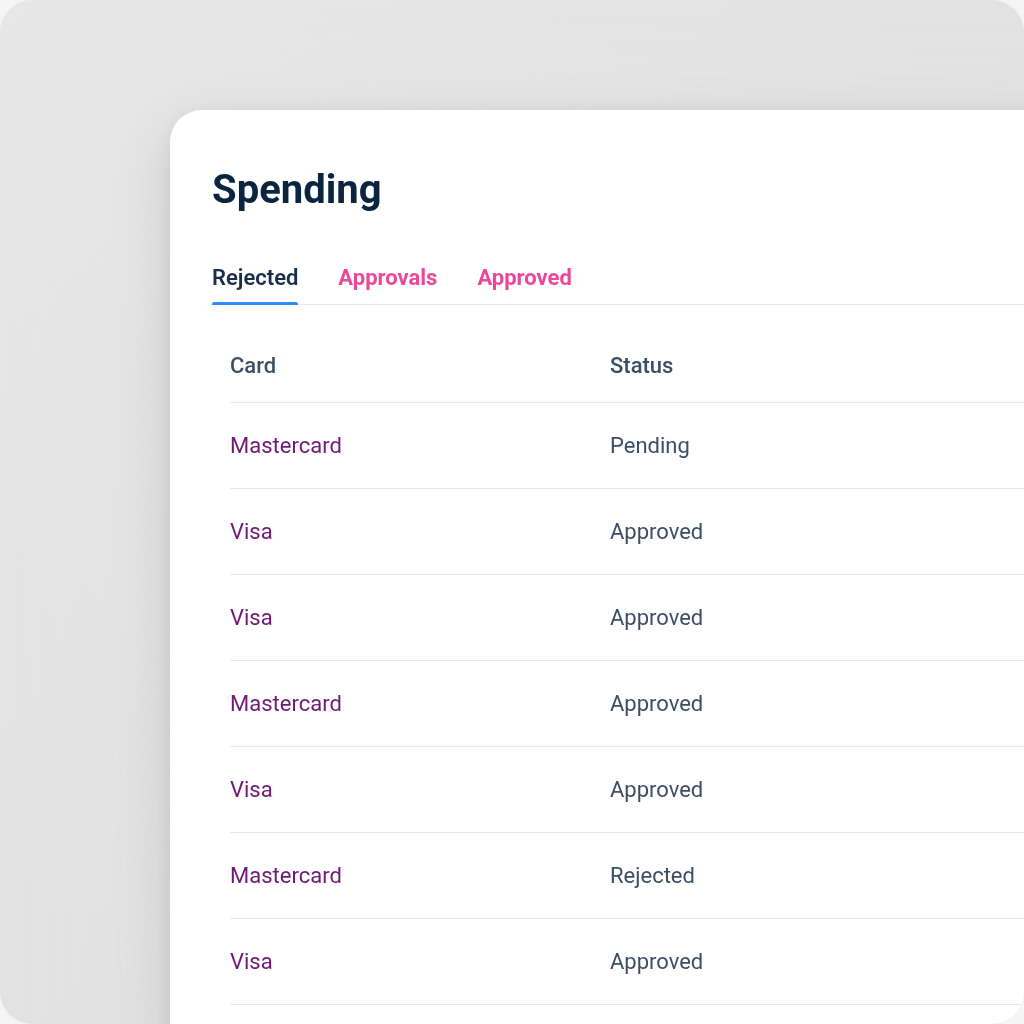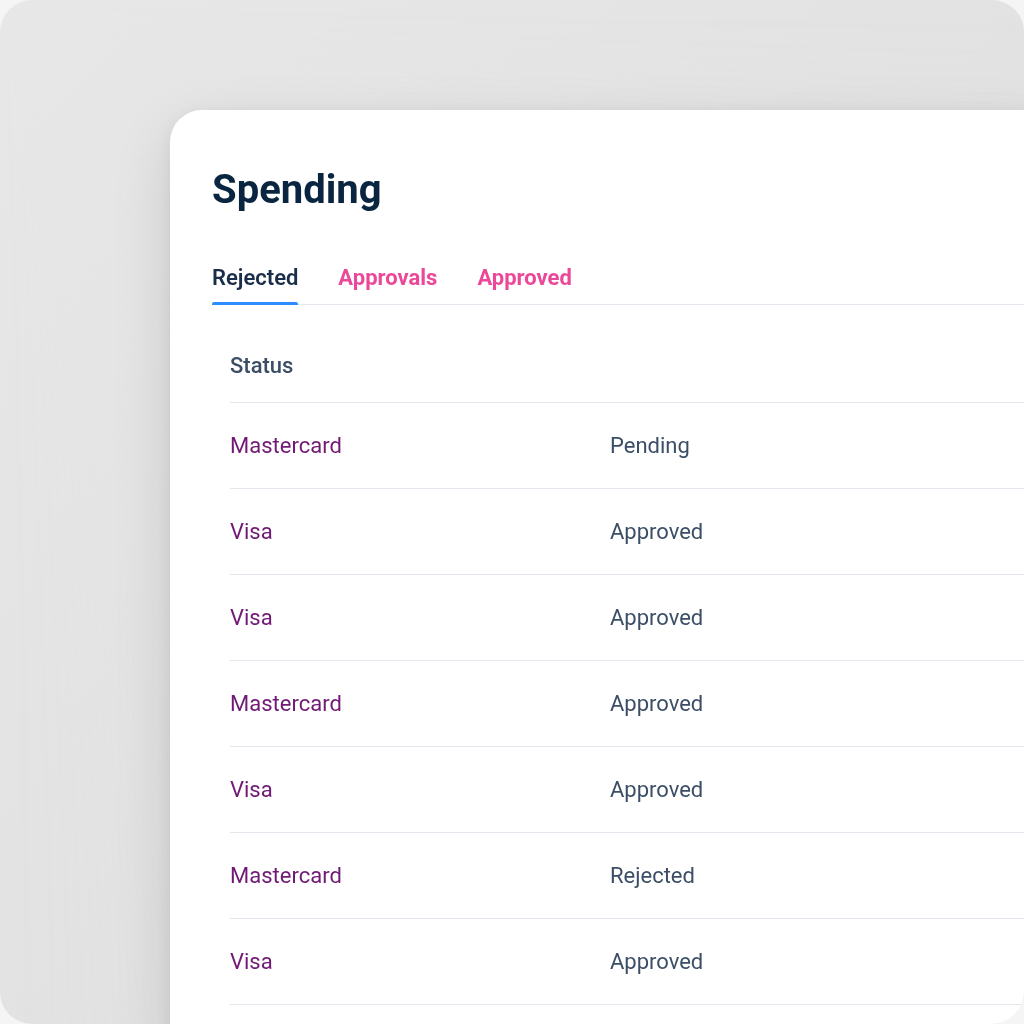--- a/index.html
+++ b/index.html
@@ -137,20 +137,21 @@
     <h1 class="page-title">Spending</h1>
 
     <div class="tabs">
       <button class="tab active">Rejected</button>
       <button class="tab">Approvals</button>
       <button class="tab">Approved</button>
     </div>
 
     <div class="table">
       <div class="table-header">
+        <div class="col-card">Card</div>
         <div class="col-status">Status</div>
       </div>
 
       <div class="table-row">
         <div class="col-card">Mastercard</div>
         <div class="col-status">Pending</div>
       </div>
 
       <div class="table-row">
         <div class="col-card">Visa</div>

